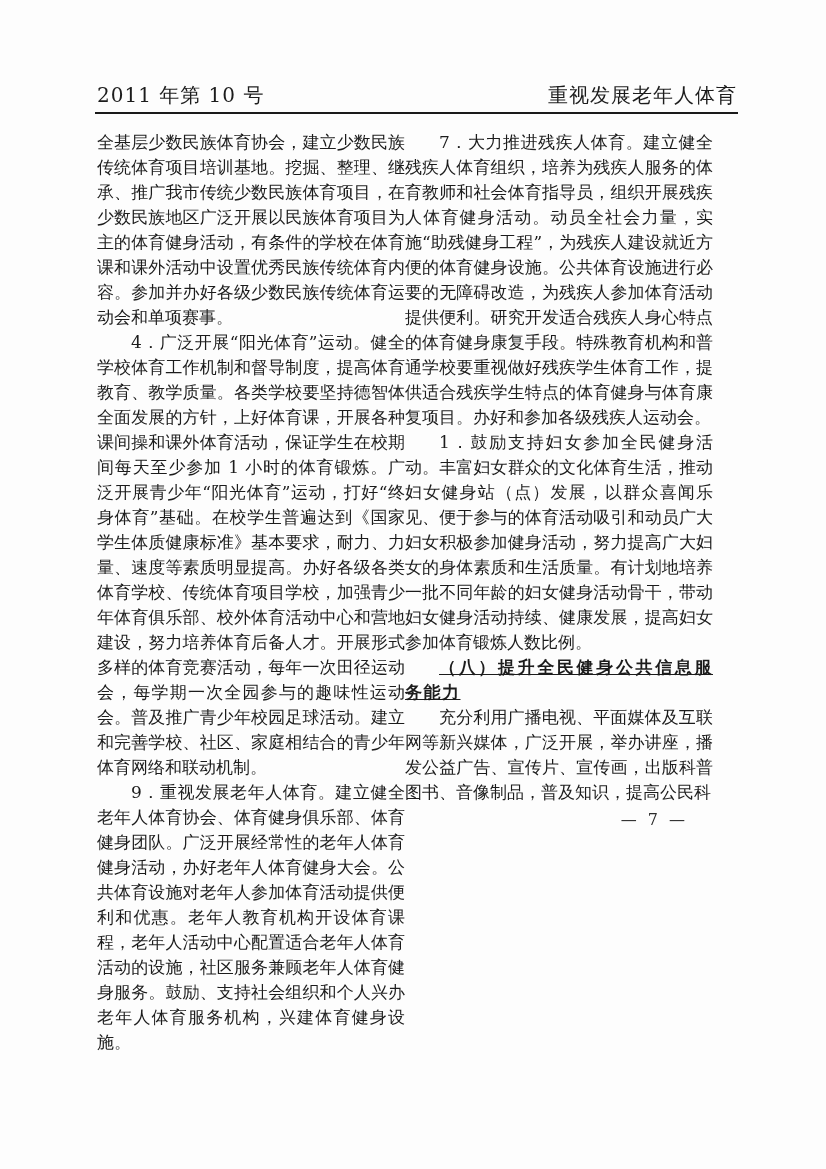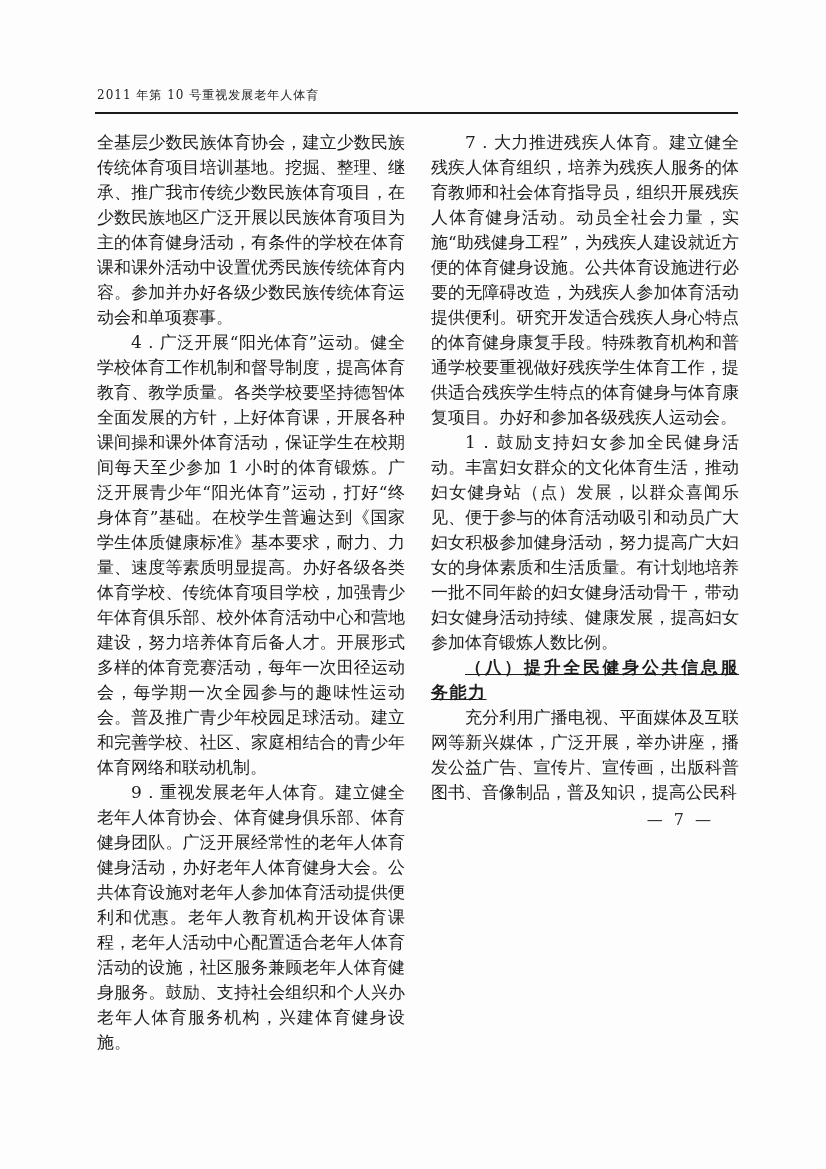--- a/index.html
+++ b/index.html
@@ -15,39 +15,39 @@
     color: #1c1c1c;
     font-family: "DejaVu Serif", "Liberation Serif", serif;
     overflow: hidden;
   }
   .header-row {
     position: absolute;
     left: 97px;
     top: 84px;
     width: 640px;
     display: flex;
+    justify-content: space-between;
     align-items: flex-end;
-    font-size: 12px;
+    font-size: 20px;
     line-height: 22px;
     letter-spacing: 1px;
   }
   .header-rule {
     position: absolute;
     left: 95px;
     top: 112px;
     width: 643px;
     border-top: 2px solid #1a1a1a;
   }
   .columns {
     position: absolute;
     left: 97px;
     top: 130px;
     width: 642px;
     display: flex;
-    gap: 26px;
   }
   .col {
     width: 308px;
     font-size: 17px;
     line-height: 25px;
     text-align: justify;
     text-justify: inter-ideograph;
     word-break: break-all;
   }
   .col p {

